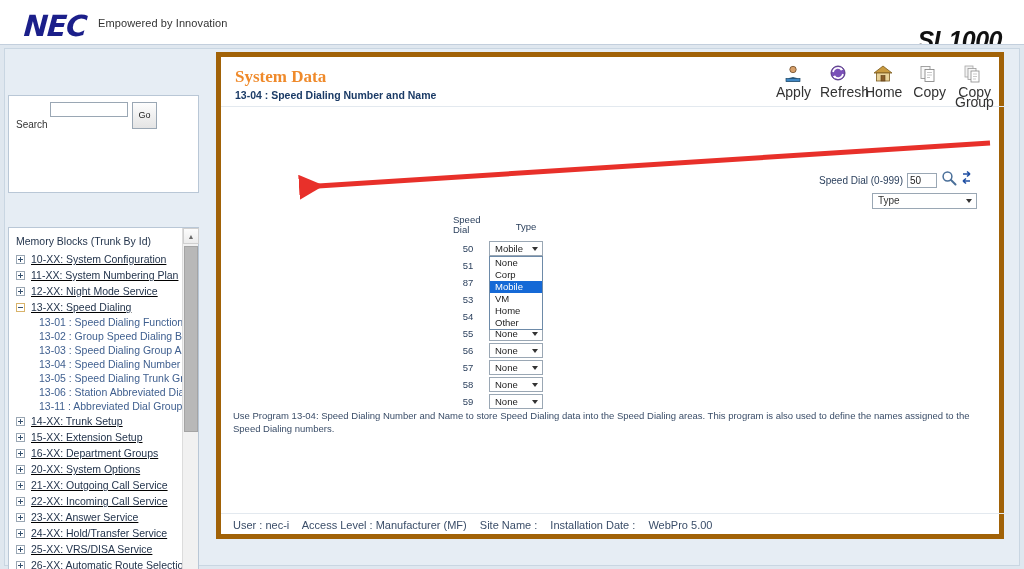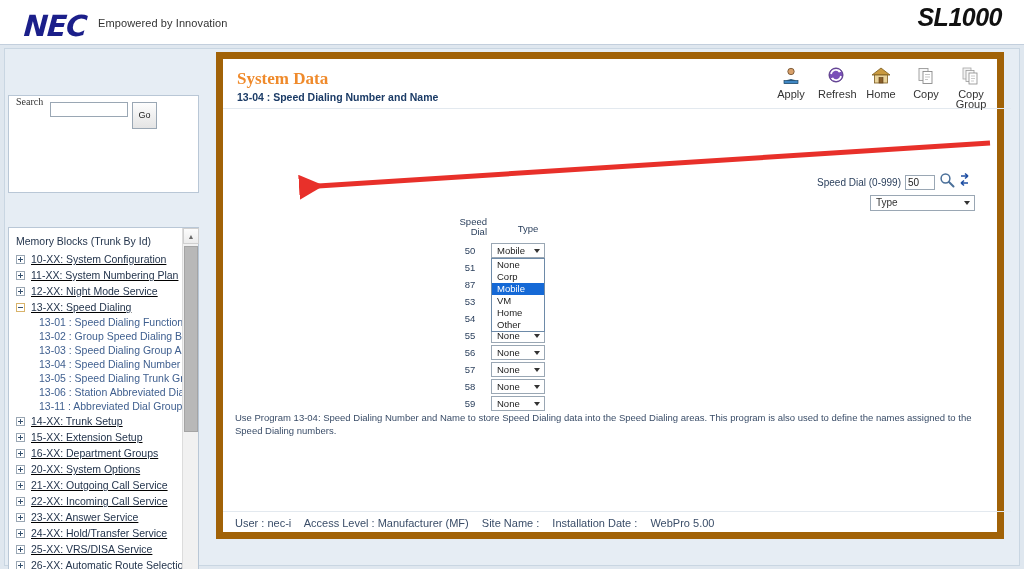--- a/index.html
+++ b/index.html
@@ -22,21 +22,21 @@
     font-family:"DejaVu Sans", sans-serif;
     font-size:29px; font-weight:800; color:#1b1f8a;
     letter-spacing:-1px; font-style:italic;
     transform: skewX(-4deg);
   }
   .nec-tag {
     position:absolute; left:98px; top:17px;
     font-size:11px; color:#333; letter-spacing:.1px;
   }
   .sl-logo {
-    position:absolute; right:22px; top:3px;
+    position:absolute; right:22px; top:26px;
     font-size:25px; font-weight:bold; font-style:italic;
     color:#111; letter-spacing:-.5px;
     font-family:"Liberation Sans", sans-serif;
   }
 
   
   .appframe {
     position:absolute; left:0; top:44px; width:1024px; height:525px;
     background:#dfe7ef;
     border-top:1px solid #c3cfdd;
@@ -48,21 +48,21 @@
   }
 
   
   .sidebar { position:absolute; left:8px; top:50px; width:192px; height:510px; }
 
   .search-box {
     position:absolute; left:0; top:0; width:191px; height:98px;
     background:#ffffff; border:1px solid #b9c7d6;
   }
   .search-label {
-    position:absolute; left:7px; top:0; font-size:10px; color:#333;font-family:Liberation Serif, serif;
+    position:absolute; left:7px; top:23px; font-size:10px; color:#333;
   }
   .search-input {
     position:absolute; left:41px; top:6px; width:78px; height:15px;
     border:1px solid #9aa7b4; background:#fff;
     font-family:"Liberation Sans", sans-serif; font-size:10px;
     padding:0 2px; color:#222; outline:none;
   }
   .go-btn {
     position:absolute; left:123px; top:6px; width:25px; height:27px;
     background:linear-gradient(#fdfdfd,#e4e4e4);
@@ -116,40 +116,40 @@
   }
   .vsb-up { top:0; }
   .vsb-thumb {
     position:absolute; left:1px; top:18px; width:14px; height:186px;
     background:#b8b8b8; border:1px solid #a4a4a4; cursor:pointer;
   }
 
   
   .mainpanel {
     position:absolute; left:216px; top:7px; width:788px; height:487px;
-    background:#ffffff; border:7px solid #a16207;
+    background:#ffffff; border:5px solid #a16207;
   }
   .panel-title {
     position:absolute; left:14px; top:10px;
     font-family:"Liberation Serif", serif;
     font-size:17px; font-weight:bold; color:#ef8a2b;
   }
   .panel-sub {
     position:absolute; left:14px; top:32px;
     font-size:10.5px; font-weight:bold; color:#1b3b66;
   }
   .title-rule {
     position:absolute; left:0; top:49px; width:788px; height:1px; background:#e3e9ef;
   }
 
   
   .toolbar { position:absolute; right:8px; top:7px; display:flex; gap:9px; }
   .tool {
-    width:36px; text-align:center; cursor:pointer;
-    font-size:11px; color:#333; line-height:10px;
+    width:36px; text-align:right; cursor:pointer;
+    font-size:14px; color:#333; line-height:10px;
   }
   .tool .gx { display:block; height:21px; margin-bottom:2px; }
   .tool svg { display:block; margin:0 auto; }
 
   
   .sd-row {
     position:absolute; right:24px; top:113px;
     display:flex; align-items:center; gap:4px;
   }
   .sd-label { font-size:10px; color:#2a3f5c; }
@@ -167,21 +167,21 @@
   }
   .type-filter .cav {
     position:absolute; right:4px; top:5px;
     width:0;height:0;border-left:3px solid transparent;border-right:3px solid transparent;
     border-top:4px solid #333;
   }
 
   
   .tbl { position:absolute; left:232px; top:158px; }
   .th-sd {
-    position:absolute; left:0; top:0; width:32px; text-align:right;
+    position:absolute; left:0; top:0; width:32px; text-align:left;
     font-size:9.5px; color:#2a3f5c; line-height:10px;
   }
   .th-type {
     position:absolute; left:42px; top:6px; width:62px; text-align:center;
     font-size:9.5px; color:#2a3f5c;
   }
   .rows { position:absolute; left:0; top:26px; }
   .trow { position:relative; height:17px; }
   .rn {
     position:absolute; left:0; top:2px; width:30px; text-align:center;

